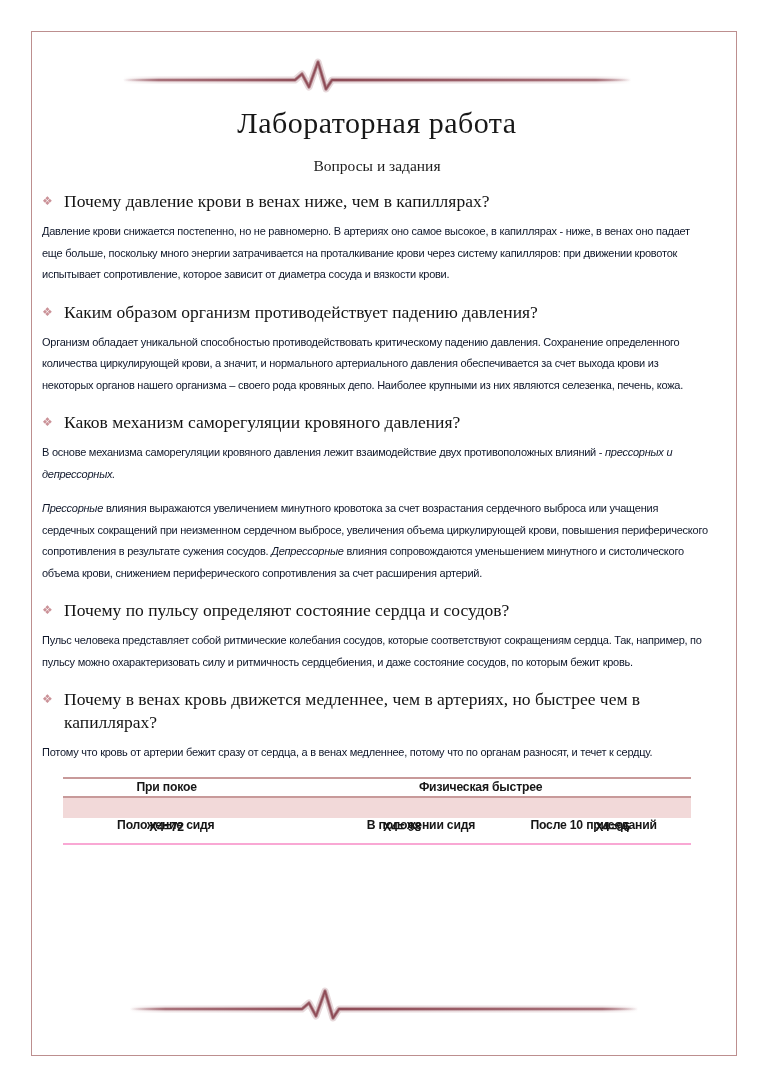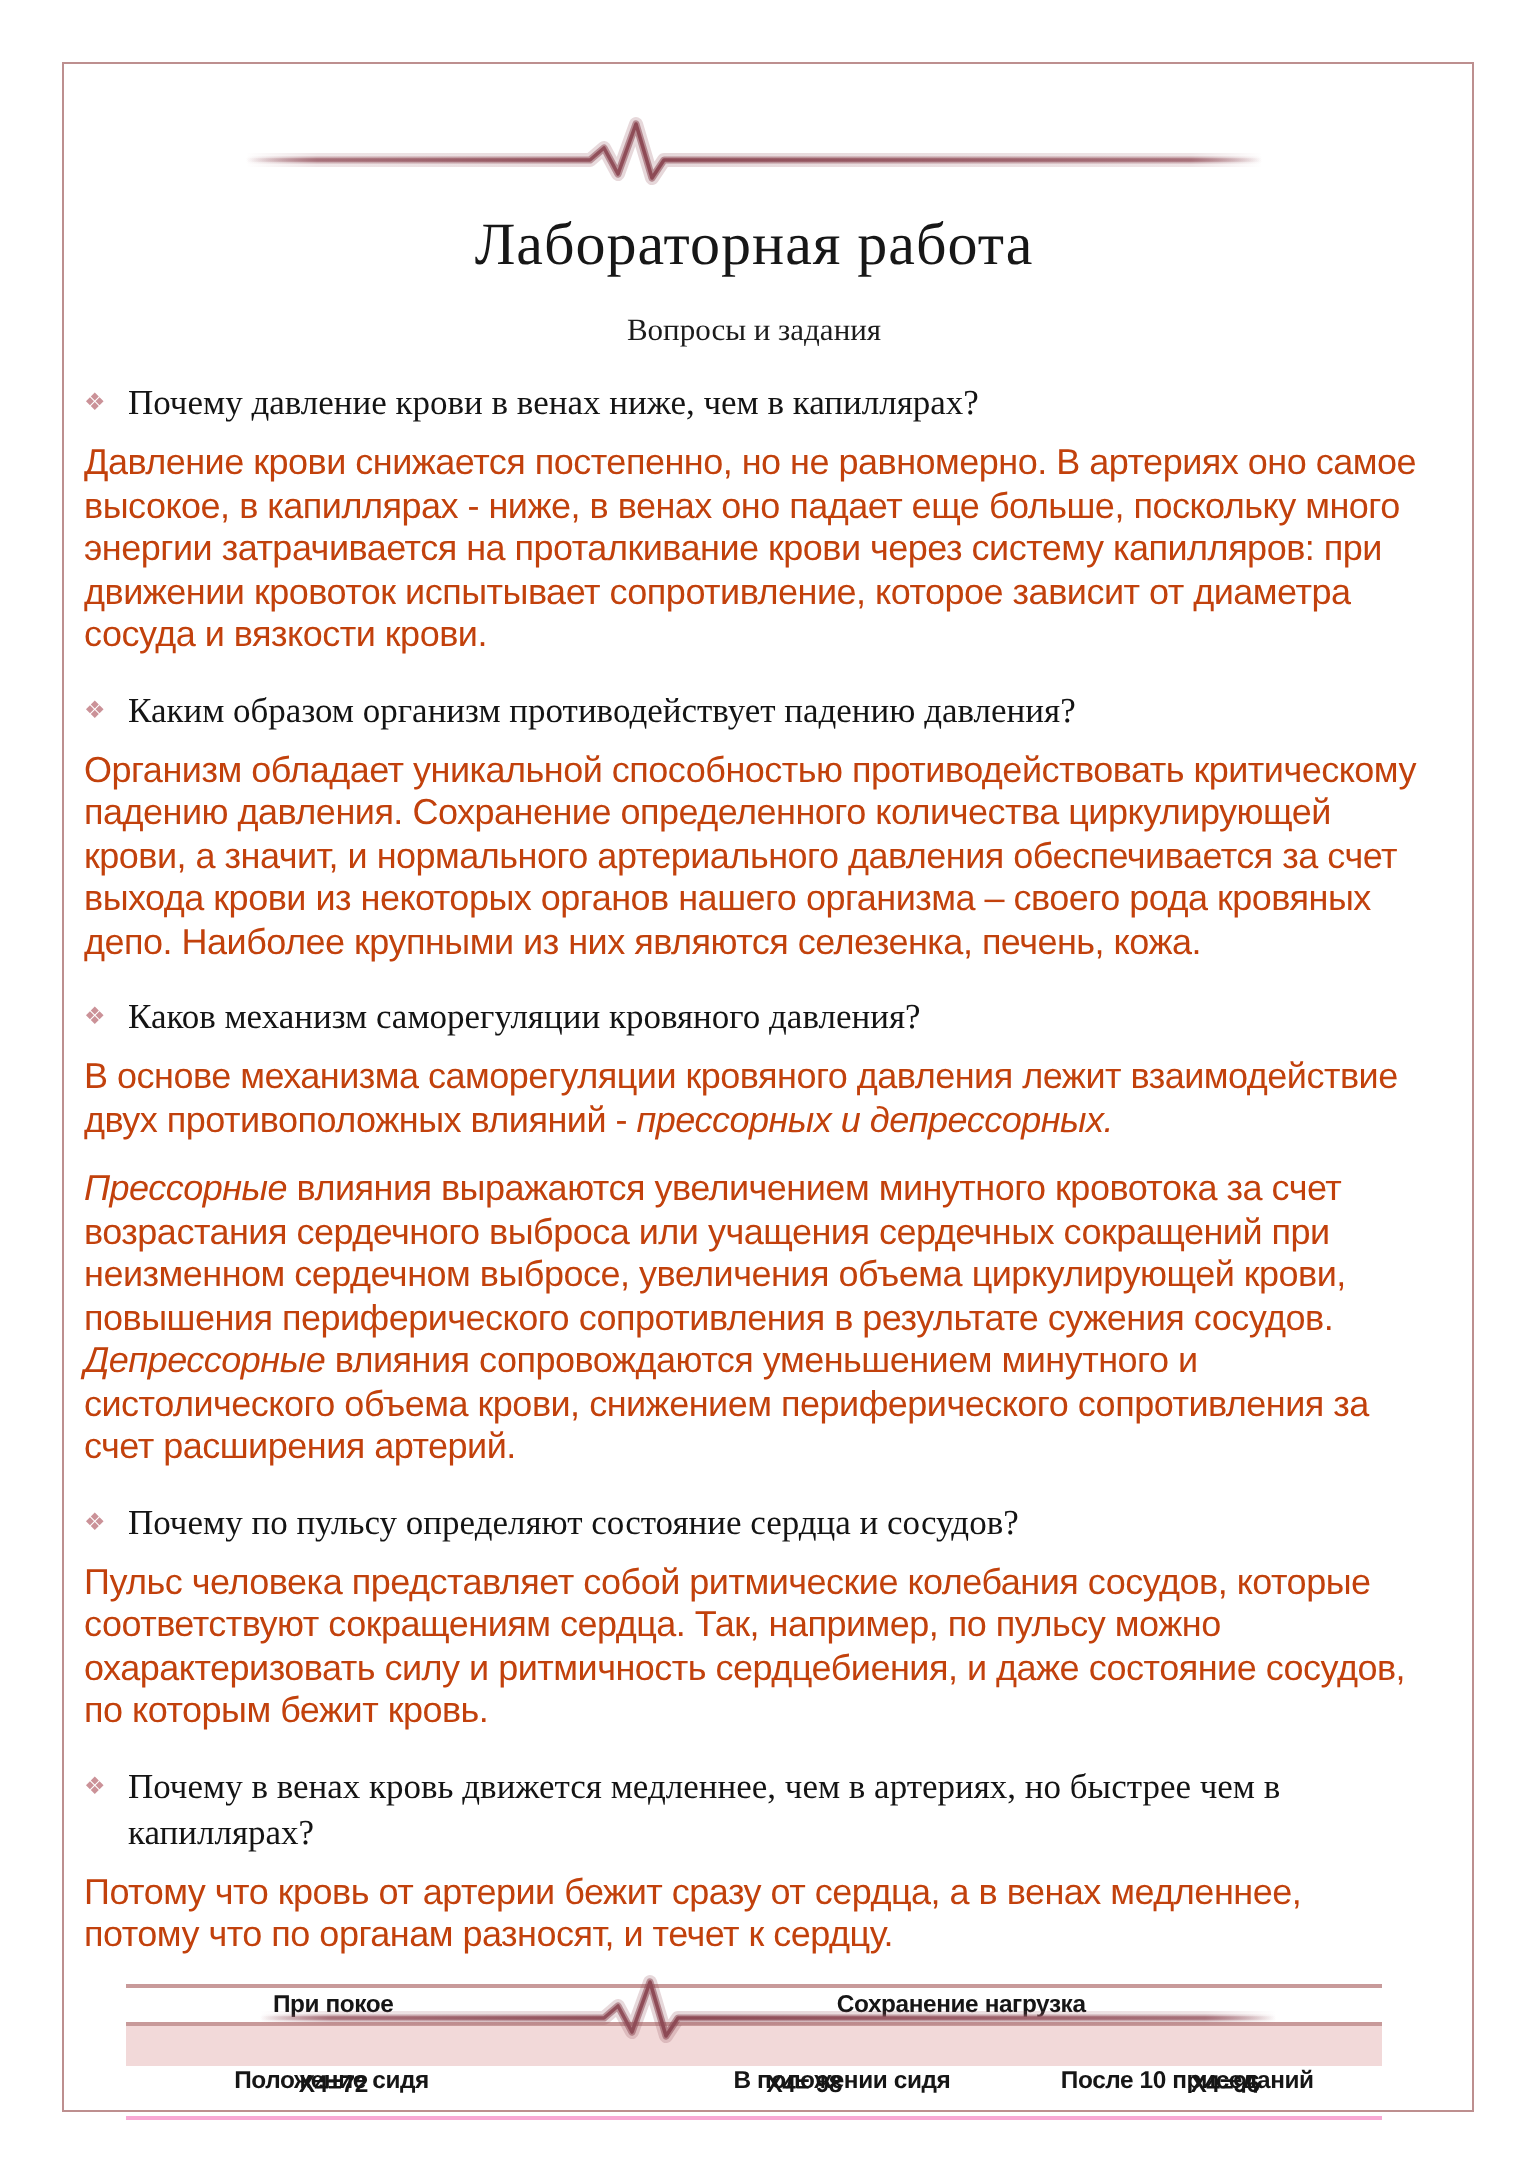--- a/index.html
+++ b/index.html
@@ -63,24 +63,24 @@
   }
   .bullet{
     flex:0 0 22px;
     font-size:12px;
     line-height:23px;
     color:#cb9298;
   }
   .q-text{flex:1;}
   .answer{
     margin:0 0 10px 0;
-    font-size:18px;
+    font-size:11px;
     line-height:21.5px;
     letter-spacing:-0.25px;
-    color:#c2410c;
+    color:#0f172a;
   }
   .answer + .answer{margin-top:13px;}
   .it{font-style:italic;}
   
   .tbl{
     width:628px;
     margin:13px auto 0 auto;
     border-top:2px solid #c89a9a;
     border-bottom:2px solid #f9a8d4;
     font-weight:bold;
@@ -157,21 +157,21 @@
         <div class="question">
           <span class="bullet">❖</span>
           <span class="q-text">Почему в венах кровь движется медленнее, чем в артериях, но быстрее чем в капиллярах?</span>
         </div>
         <div class="answer"><span>Потому что кровь от артерии бежит сразу от сердца, а в венах медленнее, потому что по органам разносят, и течет к сердцу.</span></div>
       </div>
 
     <div class="tbl" id="results-table">
       <div class="tbl-head">
         <div class="hc1">При покое</div>
-        <div class="hc2">Сохранение нагрузка</div>
+        <div class="hc2">Физическая быстрее</div>
       </div>
       <div class="tbl-cond">
         <div class="white-block wb1">Положение сидя</div>
         <div class="white-block wb2">В положении сидя</div>
         <div class="white-block wb3">После 10 приседаний</div>
       </div>
       <div class="tbl-vals">
         <div class="vc1">Х4=72</div>
         <div class="vc2">Х4= 98</div>
         <div class="vc3">Х4=96</div>

